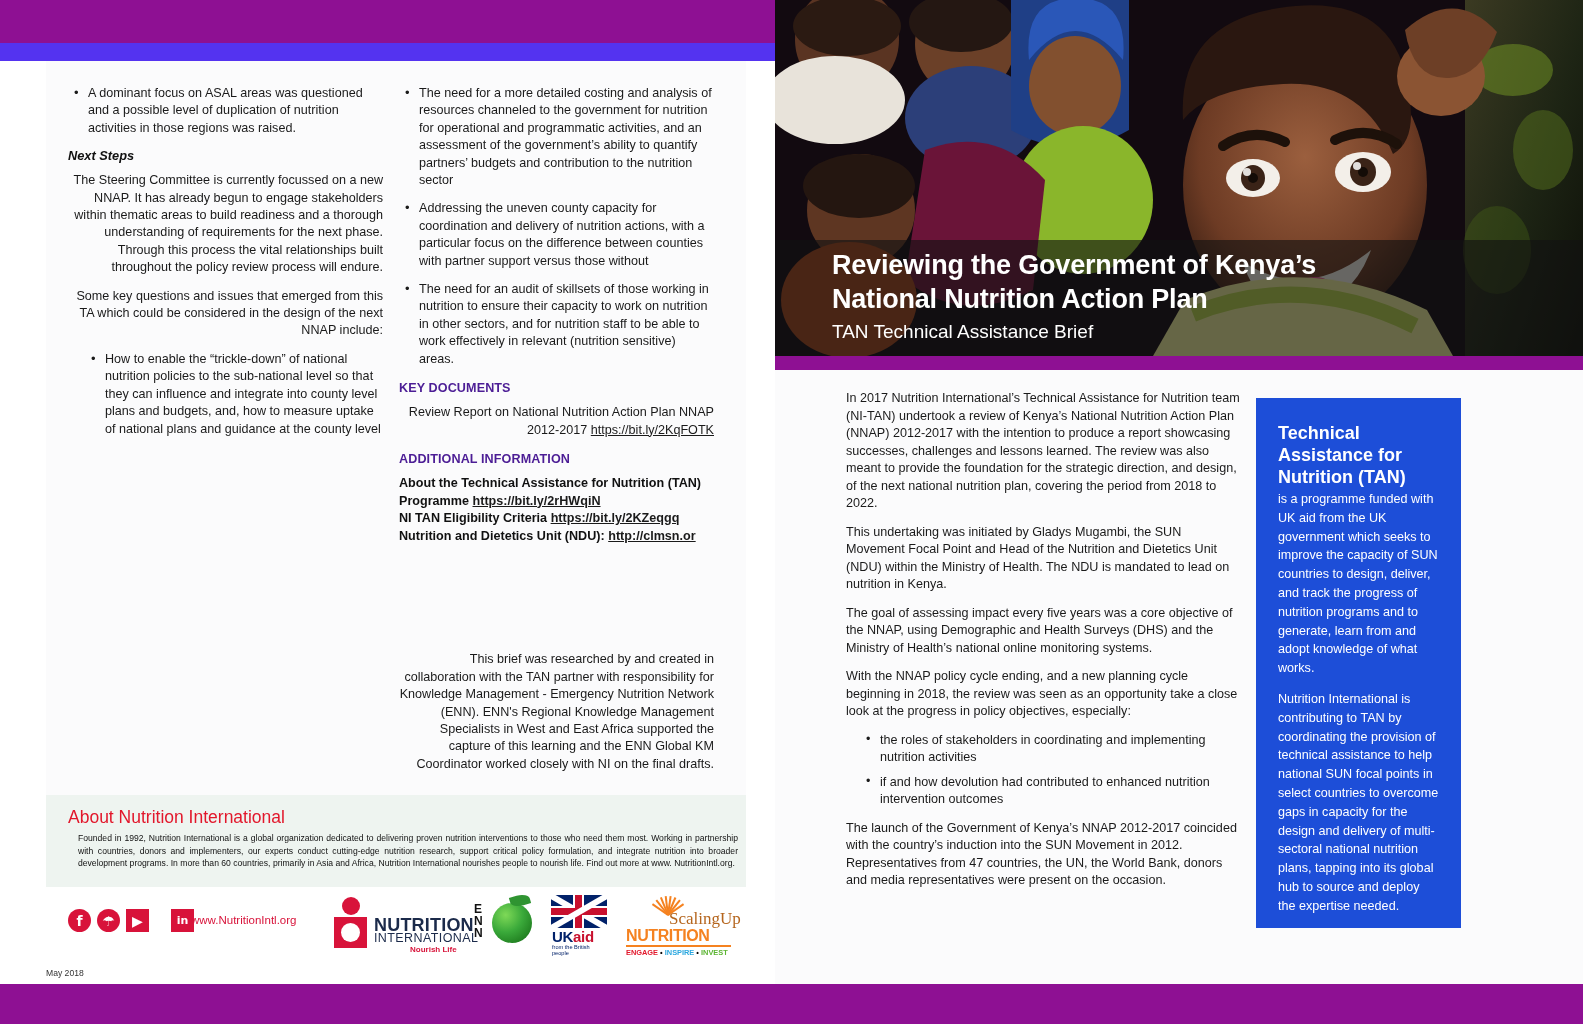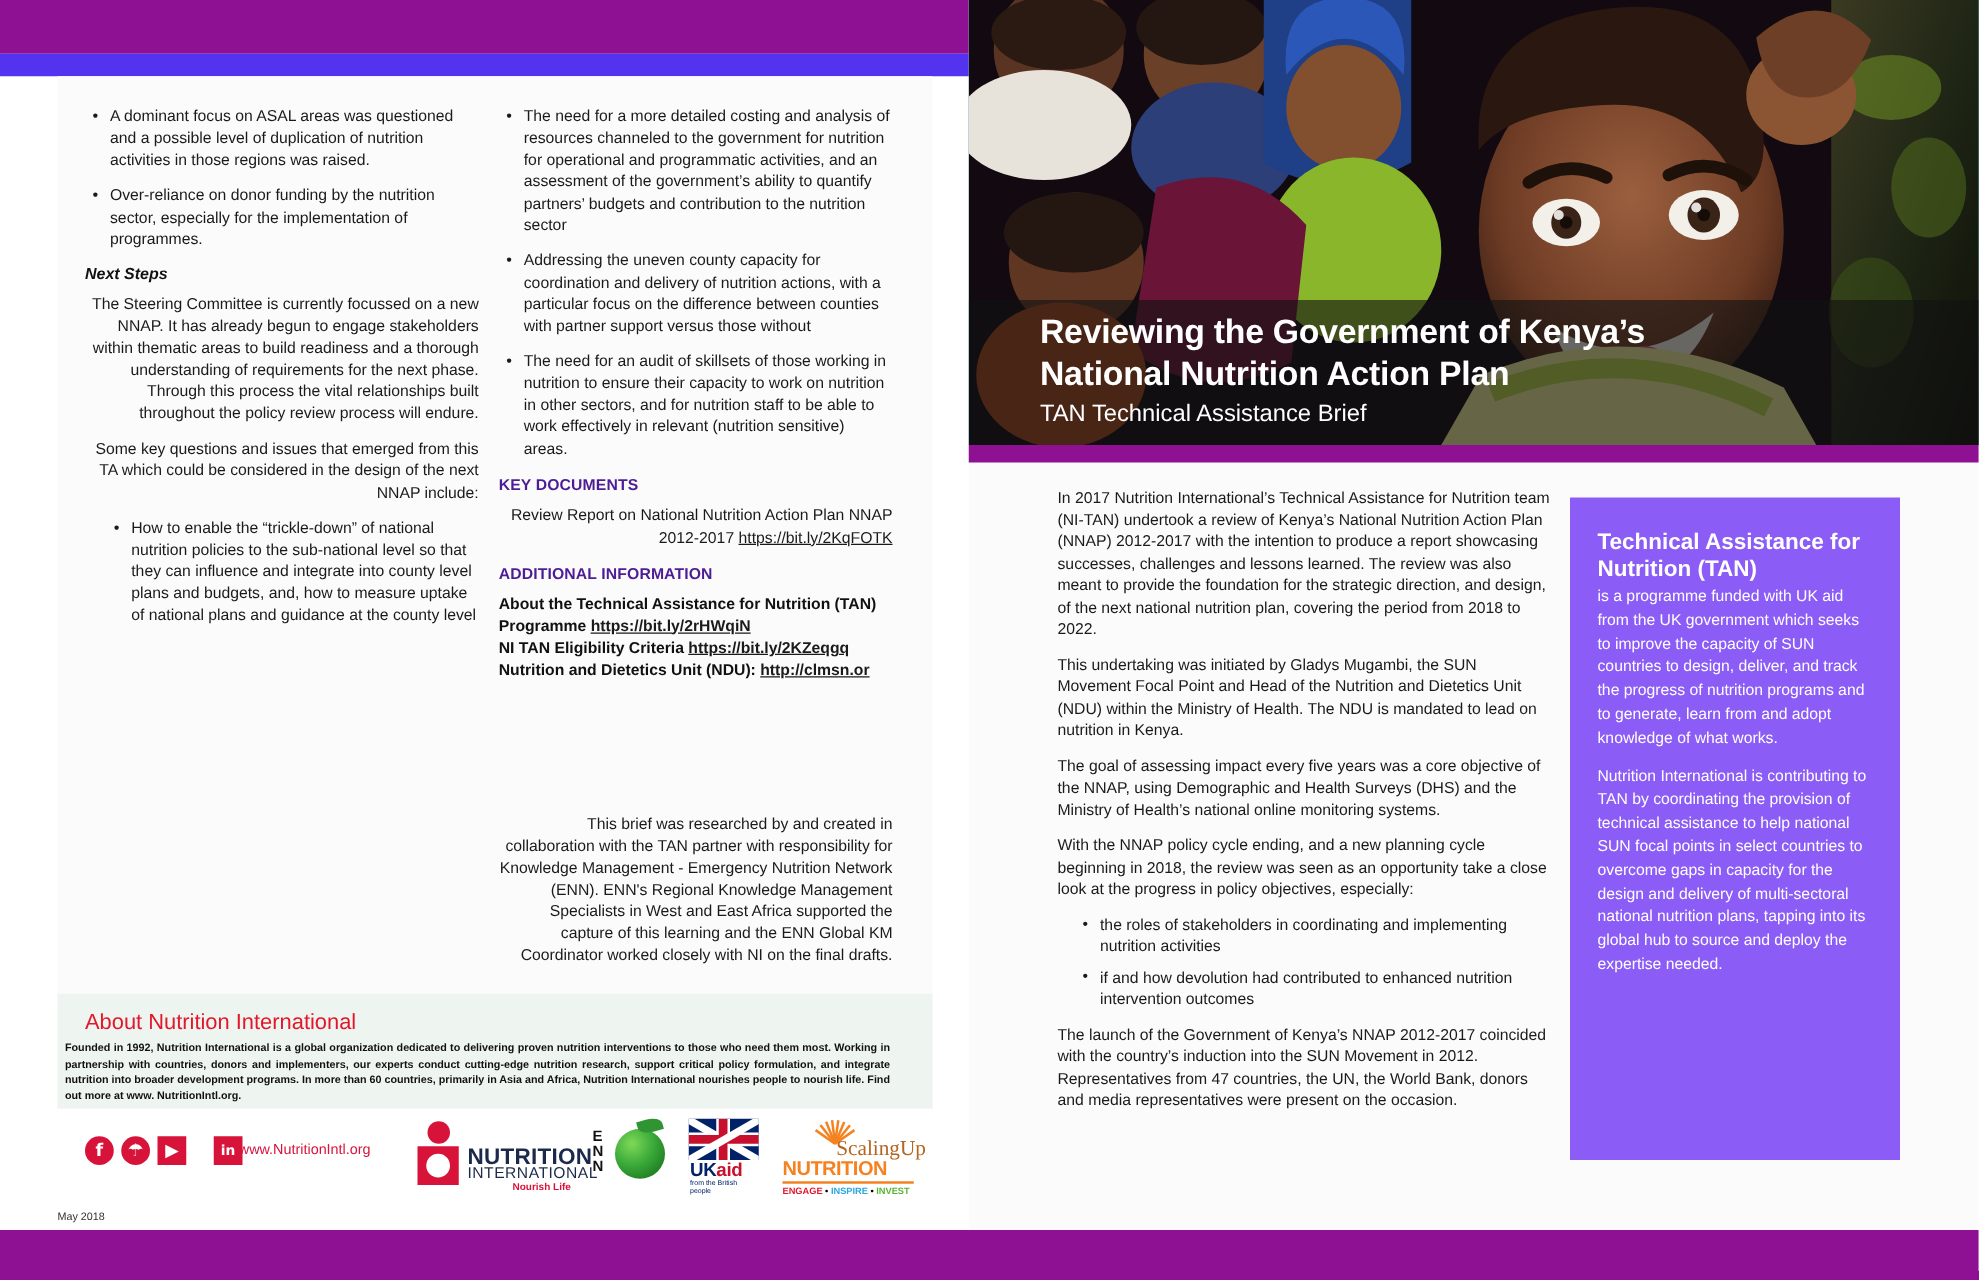--- a/index.html
+++ b/index.html
@@ -64,22 +64,22 @@
   .about-box {
     position: absolute; left: 46px; top: 795px; width: 700px; height: 92px;
     background: #eef4f0;
   }
   .about-title {
     position: absolute; left: 22px; top: 12px;
     font-size: 17.5px; color: #e2172b; font-weight: normal;
     font-family: "Liberation Sans Narrow", "Liberation Sans", sans-serif;
   }
   .about-text {
-    position: absolute; left: 6px; top: 37px; width: 660px;
-    font-size: 8.6px; line-height: 12.6px; font-weight: bold; color: #111;
+    position: absolute; left: 32px; top: 37px; width: 660px;
+    font-size: 8.6px; line-height: 12.6px; font-weight: normal; color: #111;
     text-align: justify;
   }
 
   
   .logo-strip {
     position: absolute; left: 46px; top: 887px; width: 700px; height: 74px;
     background: #ffffff;
   }
   .social { position: absolute; left: 22px; top: 22px; display: flex; gap: 6px; }
   .sicon {
@@ -162,41 +162,40 @@
   .rmain { position: absolute; left: 71px; top: 390px; width: 396px; }
   .rmain p { font-size: 12.6px; line-height: 17.5px; color: #1a1a1a; margin-bottom: 11px; }
   .rmain ul { list-style: none; padding-left: 18px; margin: 0 0 11px 0; }
   .rmain ul li {
     position: relative; padding-left: 16px; font-size: 12.6px; line-height: 17.5px;
     color: #1a1a1a; margin-bottom: 7px;
   }
   .rmain ul li::before { content:"•"; position:absolute; left:2px; top:-1px; }
 
   .tan-box {
-    position: absolute; left: 1256px; top: 398px; width: 264px; height: 530px;
-    background: #8b5cf6; color: #ffffff;
+    position: absolute; left: 1256px; top: 398px; width: 205px; height: 530px;
+    background: #1d4ed8; color: #ffffff;
     padding: 24px 22px 18px 22px;
   }
   .tan-title { font-size: 18px; font-weight: bold; line-height: 22px; margin-bottom: 2px; }
   .tan-box p { font-size: 12.6px; line-height: 18.8px; margin-bottom: 12px; }
 </style>
 </head>
 <body>
 
 <div id="page">
 
   <div class="top-magenta"></div>
   <div class="top-violet"></div>
 
   <div class="left-page">
 
     <div class="col-left">
       <ul class="bullets">
         <li>A dominant focus on ASAL areas was questioned and a possible level of duplication of nutrition activities in those regions was raised.</li>
-        <li>Over-reliance on donor funding by the nutrition sector, especially for the implementation of programmes.</li>
       </ul>
 
       <h4 class="subhead">Next Steps</h4>
       <p class="body">The Steering Committee is currently focussed on a new NNAP. It has already begun to engage stakeholders within thematic areas to build readiness and a thorough understanding of requirements for the next phase. Through this process the vital relationships built throughout the policy review process will endure.</p>
       <p class="body">Some key questions and issues that emerged from this TA which could be considered in the design of the next NNAP include:</p>
 
       <ul class="bullets indented">
         <li>How to enable the “trickle-down” of national nutrition policies to the sub-national level so that they can influence and integrate into county level plans and budgets, and, how to measure uptake of national plans and guidance at the county level</li>
       </ul>
     </div>

